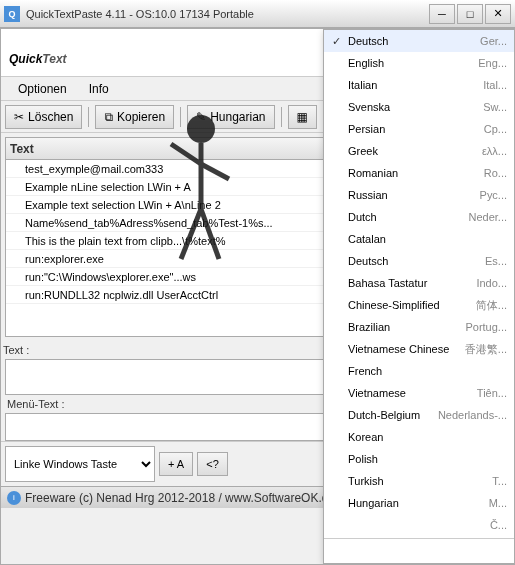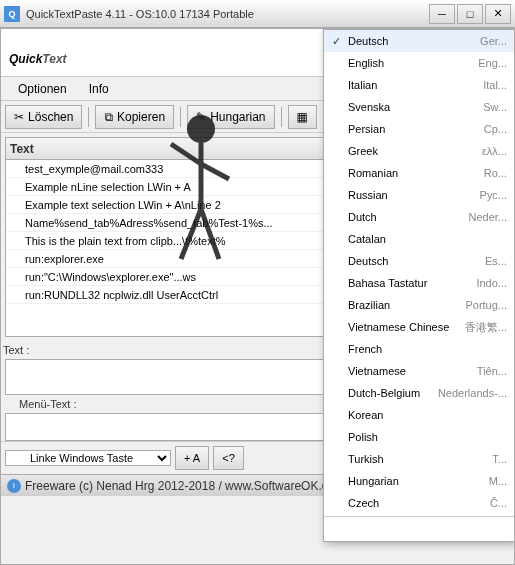--- a/index.html
+++ b/index.html
@@ -134,41 +134,41 @@
     .table-row .cell-key { color: #555; font-size: 11px; }
 
     
     .text-label { padding: 3px 2px; font-size: 11px; color: #333; }
     .text-box {
       margin: 0 4px;
       border: 1px solid #aaa;
       background: white;
       height: 36px;
     }
-    .menu-text-label { padding: 3px 18px; font-size: 11px; color: #333; }
+    .menu-text-label { padding: 3px 6px; font-size: 11px; color: #333; }
     .menu-text-box {
       margin: 0 4px;
       border: 1px solid #aaa;
       background: white;
       height: 28px;
     }
 
     
     .bottom-toolbar {
       display: flex;
       align-items: center;
       padding: 4px;
       gap: 4px;
       border-top: 1px solid #ccc;
     }
     .key-select {
       border: 1px solid #aaa;
       background: white;
-      height: 16px;
-      padding: 0 20px;
+      height: 36px;
+      padding: 0 4px;
       font-size: 11px;
       min-width: 150px;
     }
     .plus-btn, .num-btn, .q-btn {
       border: 1px solid #aaa;
       background: linear-gradient(to bottom, #f5f5f5, #ddd);
       height: 24px;
       padding: 0 8px;
       cursor: pointer;
       font-size: 11px;
@@ -403,20 +403,25 @@
       <span class="lang-name">Deutsch</span>
       <span class="lang-native">Es...</span>
     </div>
     <div class="dropdown-item">
       <span class="checkmark"> </span>
       <span class="lang-name">Bahasa Tastatur</span>
       <span class="lang-native">Indo...</span>
     </div>
     <div class="dropdown-item">
       <span class="checkmark"> </span>
+      <span class="lang-name">Chinese-Simplified</span>
+      <span class="lang-native">简体...</span>
+    </div>
+    <div class="dropdown-item">
+      <span class="checkmark"> </span>
       <span class="lang-name">Brazilian</span>
       <span class="lang-native">Portug...</span>
     </div>
     <div class="dropdown-item">
       <span class="checkmark"> </span>
       <span class="lang-name">Vietnamese Chinese</span>
       <span class="lang-native">香港繁...</span>
     </div>
     <div class="dropdown-item">
       <span class="checkmark"> </span>
@@ -448,21 +453,20 @@
       <span class="lang-name">Turkish</span>
       <span class="lang-native">T...</span>
     </div>
     <div class="dropdown-item">
       <span class="checkmark"> </span>
       <span class="lang-name">Hungarian</span>
       <span class="lang-native">M...</span>
     </div>
     <div class="dropdown-item">
       <span class="checkmark"> </span>
-      <span class="lang-name">Czech</span>
       <span class="lang-native">Č...</span>
     </div>
     <div class="dropdown-separator"></div>
     <div class="dropdown-translate">
       
     </div>
 
   </div>
 
   <div class="watermark">

